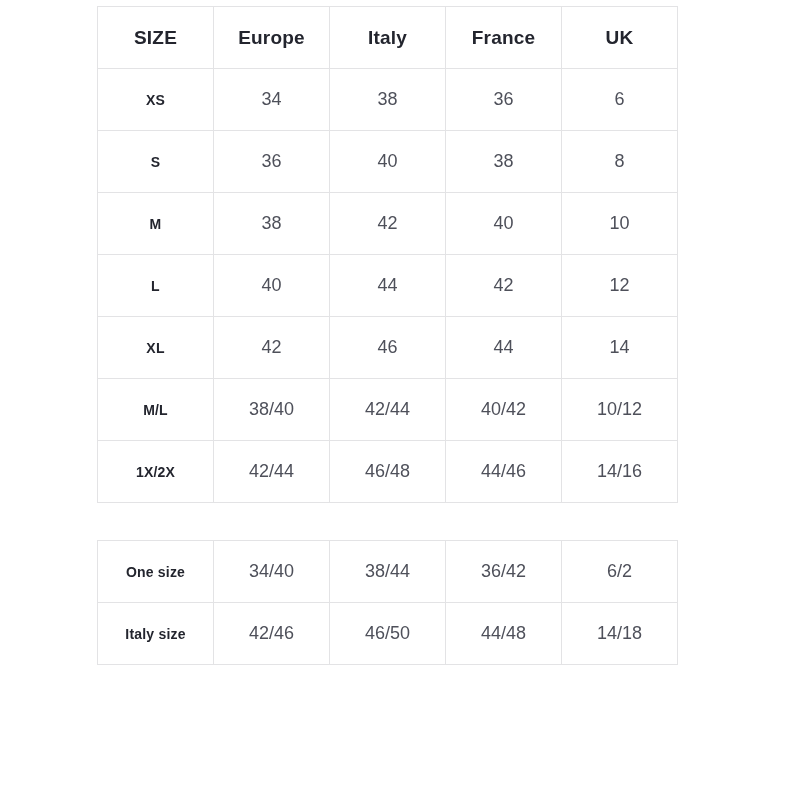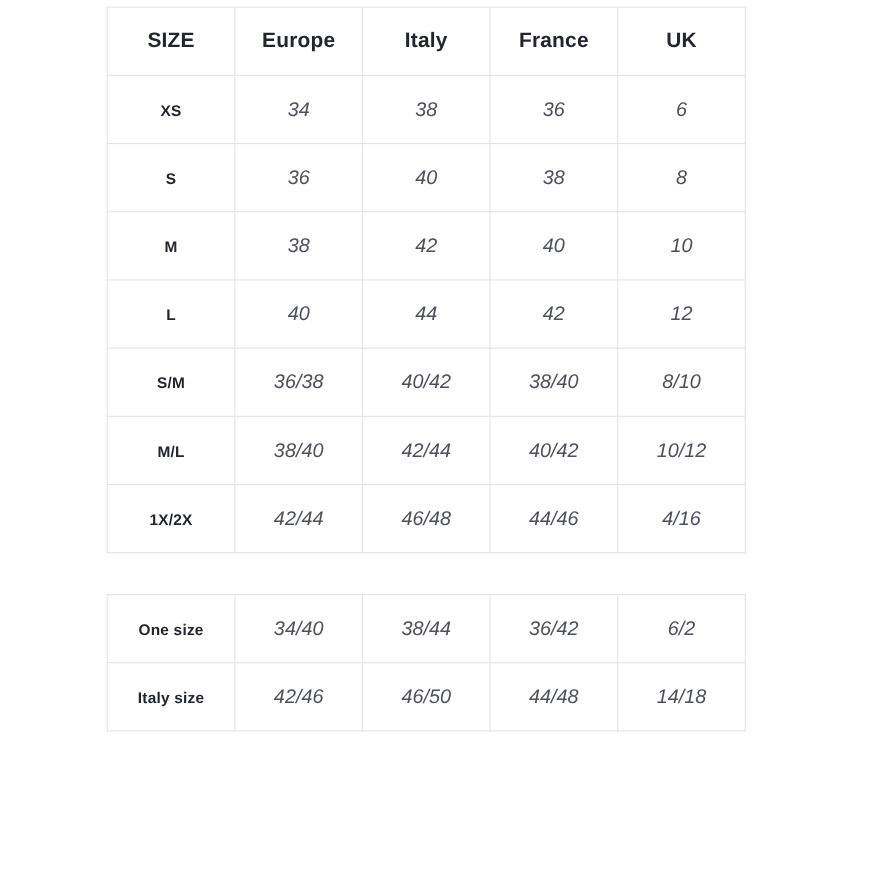--- a/index.html
+++ b/index.html
@@ -43,21 +43,20 @@
   table.size-table tbody th {
     font-size: 14px;
     font-weight: 700;
     color: var(--header-text, #23252e);
     letter-spacing: 0.2px;
   }
   table.size-table td {
     font-size: 18px;
     font-weight: 400;
     color: var(--cell-text, #4e505a);
-    font-style: italic;
   }
   table.size-table.secondary {
     margin-top: 37px;
     border-radius: 13px;
   }
 </style>
 </head>
 <body>
 
 <div class="page">
@@ -95,39 +94,39 @@
         <td>10</td>
       </tr>
       <tr>
         <th>L</th>
         <td>40</td>
         <td>44</td>
         <td>42</td>
         <td>12</td>
       </tr>
       <tr>
-        <th>S/M</th>
-        <td>36/38</td>
-        <td>40/42</td>
-        <td>38/40</td>
-        <td>8/10</td>
+        <th>XL</th>
+        <td>42</td>
+        <td>46</td>
+        <td>44</td>
+        <td>14</td>
       </tr>
       <tr>
         <th>M/L</th>
         <td>38/40</td>
         <td>42/44</td>
         <td>40/42</td>
         <td>10/12</td>
       </tr>
       <tr>
         <th>1X/2X</th>
         <td>42/44</td>
         <td>46/48</td>
         <td>44/46</td>
-        <td>4/16</td>
+        <td>14/16</td>
       </tr>
     </tbody>
   </table>
 
   <table class="size-table secondary">
     <tbody>
       <tr>
         <th>One size</th>
         <td>34/40</td>
         <td>38/44</td>

